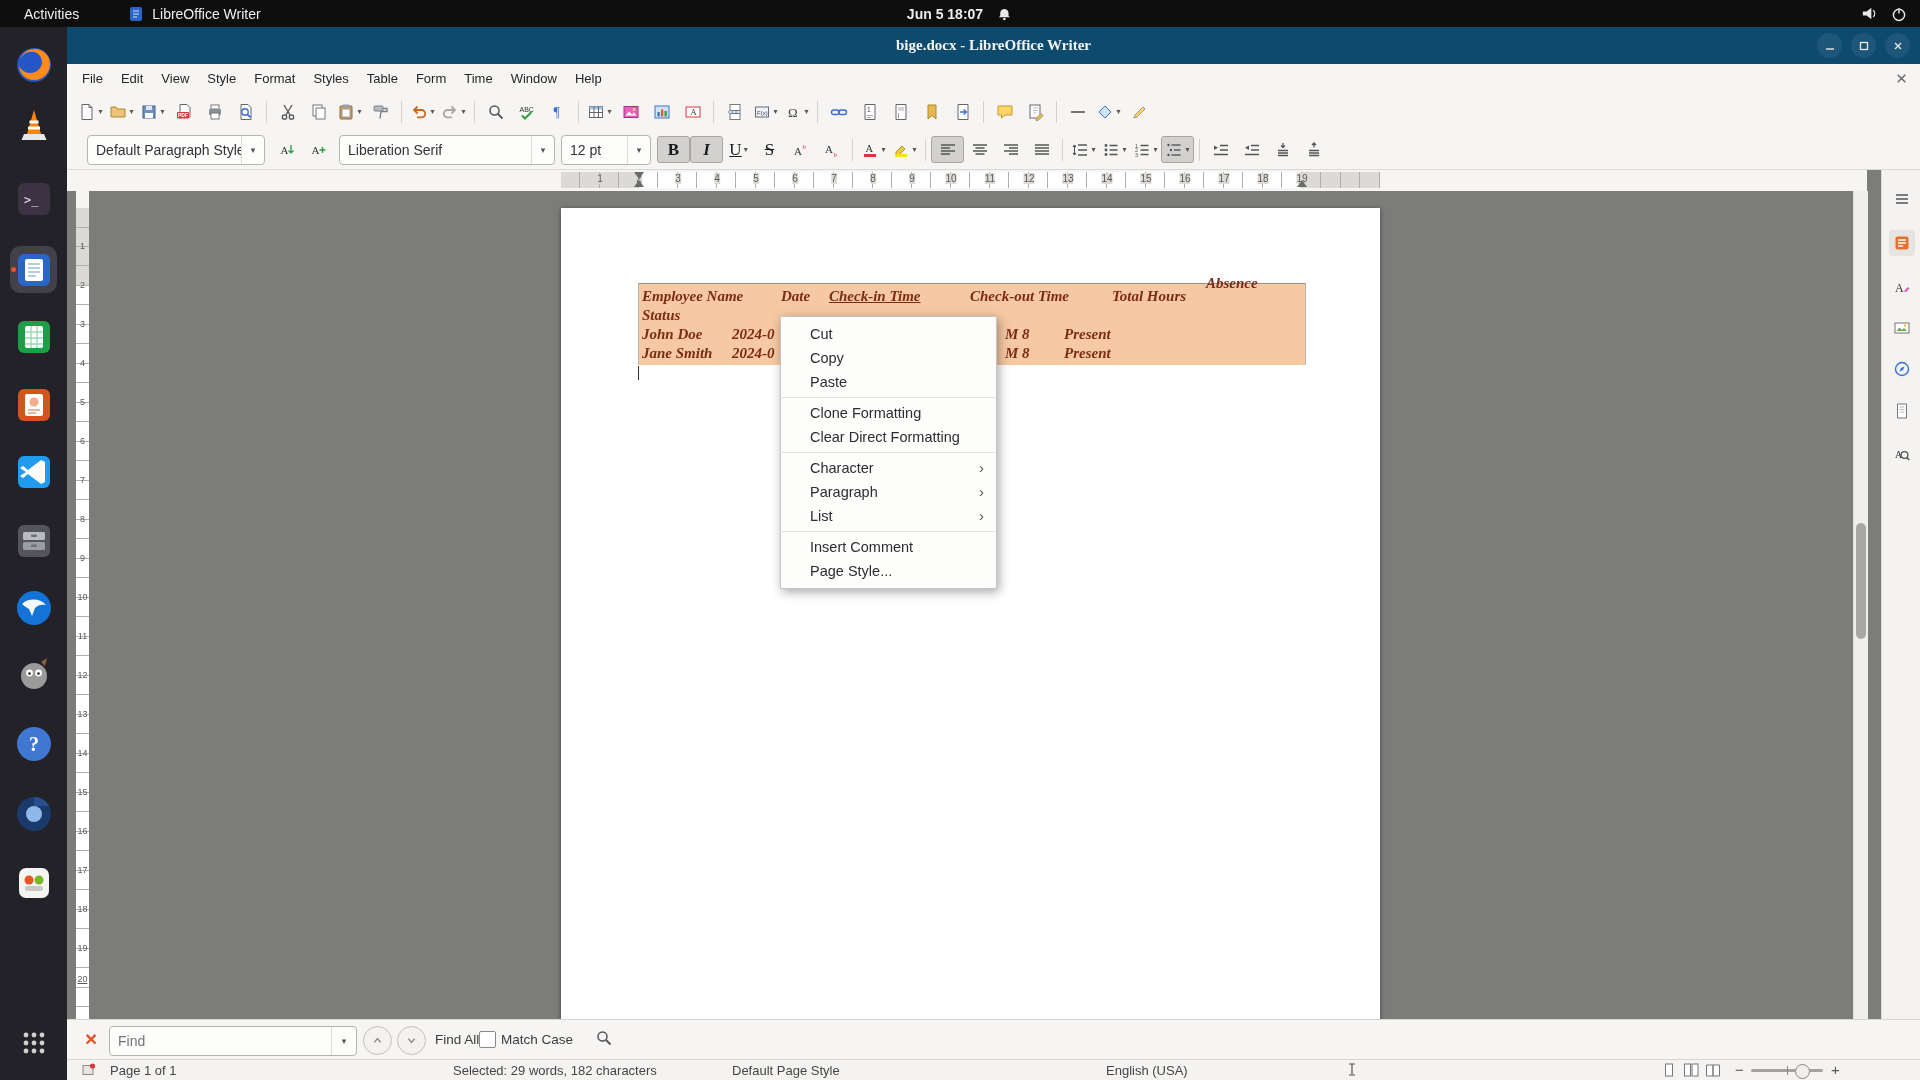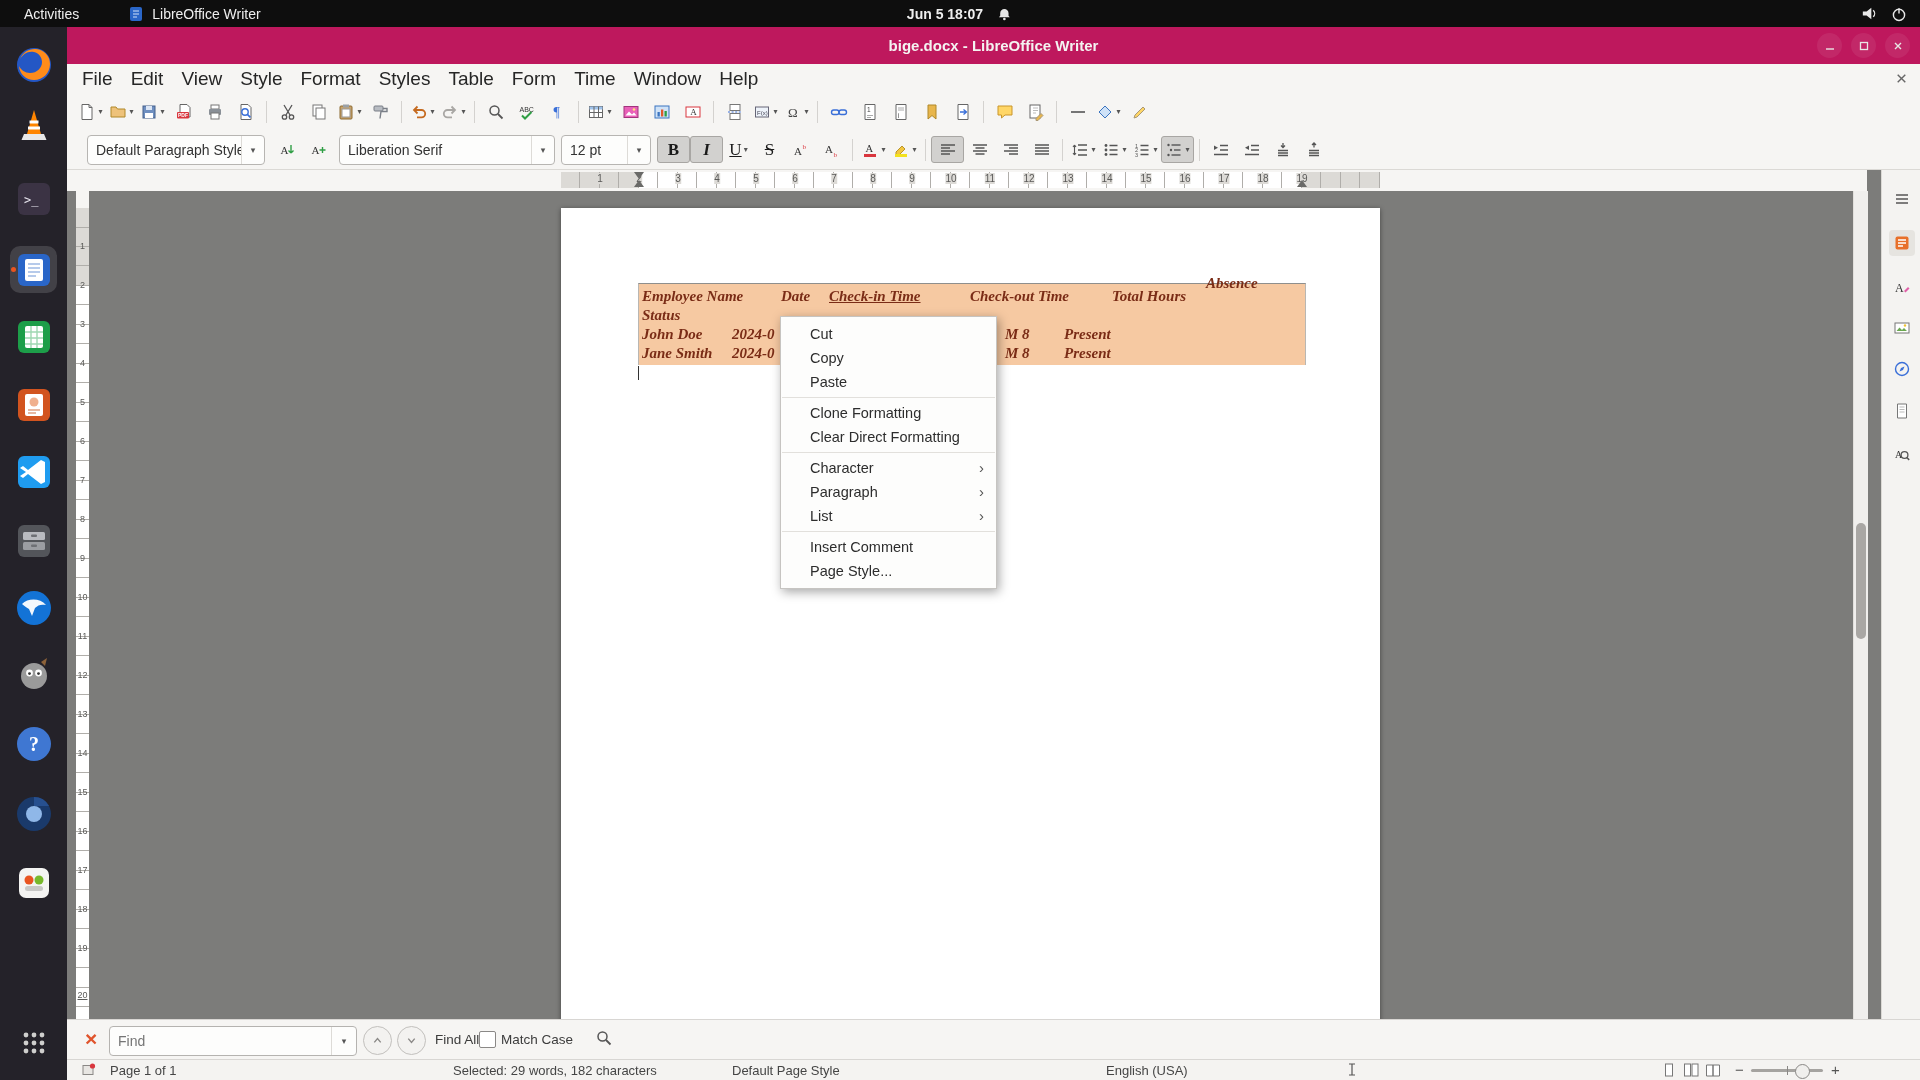--- a/index.html
+++ b/index.html
@@ -9,28 +9,28 @@
   
   .topbar{position:absolute;left:0;top:0;right:0;height:27px;background:#0e0e0e;color:#eee;
     display:flex;align-items:center;font-size:14px;z-index:90;}
   .tb-activities{margin-left:16px;padding:2px 8px;border-radius:4px;}
   .tb-app{display:flex;align-items:center;gap:7px;margin-left:40px;}
   .tb-clock{position:absolute;left:50%;transform:translateX(-50%);display:flex;align-items:center;gap:12px;font-weight:bold;}
   .tb-tray{position:absolute;right:12px;display:flex;align-items:center;gap:13px;}
   .icon16{display:inline-flex;width:18px;height:18px;align-items:center;justify-content:center;}
 
   
-  .titlebar{position:absolute;left:67px;top:27px;right:0;height:37px;background:#be185d;z-index:20;}
+  .titlebar{position:absolute;left:67px;top:27px;right:0;height:37px;background:#0c4a6e;z-index:20;font-family:Liberation Serif, serif;}
   .titlebar .title{position:absolute;left:0;right:0;top:0;bottom:0;display:flex;align-items:center;justify-content:center;
     color:#f4f3f1;font-weight:bold;font-size:15px;}
   .wc{position:absolute;right:10px;top:6px;display:flex;gap:9px;}
   .wcb{width:25px;height:25px;border-radius:50%;background:rgba(255,255,255,.07);display:flex;align-items:center;justify-content:center;}
 
   .menubar{position:absolute;left:67px;top:64px;right:0;height:29px;background:#f6f5f3;display:flex;align-items:center;
-    padding-left:6px;font-size:19px;color:#262626;z-index:20;}
+    padding-left:6px;font-size:13px;color:#262626;z-index:20;}
   .mitem{padding:3px 9px;border-radius:3px;}
   .mb-close{position:absolute;right:10px;color:#555;font-size:17px;line-height:1;}
 
   .toolbar1{position:absolute;left:67px;top:93px;right:0;height:37px;background:#f6f5f3;display:flex;align-items:center;
     padding-left:8px;z-index:20;}
   .toolbar2{position:absolute;left:67px;top:130px;right:0;height:39px;background:#f6f5f3;display:flex;align-items:center;
     padding-left:20px;border-bottom:1px solid #dbd9d5;z-index:20;}
   .tbtn{height:27px;min-width:27px;padding:0 2px;display:flex;align-items:center;justify-content:center;border-radius:3px;}
   .tbtn.dd::after{content:"▾";font-size:8px;color:#555;margin-left:2px;}
   .tbtn.active{background:#d2d1cf;border:1px solid #a8a6a3;height:25px;}
@@ -812,21 +812,21 @@
         <span class="rv-num" style="top: 384px;">10</span>
         <span class="rv-num" style="top: 423px;">11</span>
         <span class="rv-num" style="top: 462px;">12</span>
         <span class="rv-num" style="top: 501px;">13</span>
         <span class="rv-num" style="top: 540px;">14</span>
         <span class="rv-num" style="top: 579px;">15</span>
         <span class="rv-num" style="top: 618px;">16</span>
         <span class="rv-num" style="top: 657px;">17</span>
         <span class="rv-num" style="top: 696px;">18</span>
         <span class="rv-num" style="top: 735px;">19</span>
-        <span class="rv-num" style="top: 782px; text-decoration: underline;">20</span>
+        <span class="rv-num" style="top: 766px; text-decoration: underline;">20</span>
       </div>
   </div>
 
   <div class="docwrap">
     <div class="page" id="page">
       <div class="tableblock"></div>
       <div class="caret"></div>
     <span class="frag" style="left: 81px; top: 79px;">Employee Name</span>
         <span class="frag" style="left: 220px; top: 79px;">Date</span>
         <span class="frag" style="left: 268px; top: 79px; text-decoration: underline;">Check-in Time</span>

